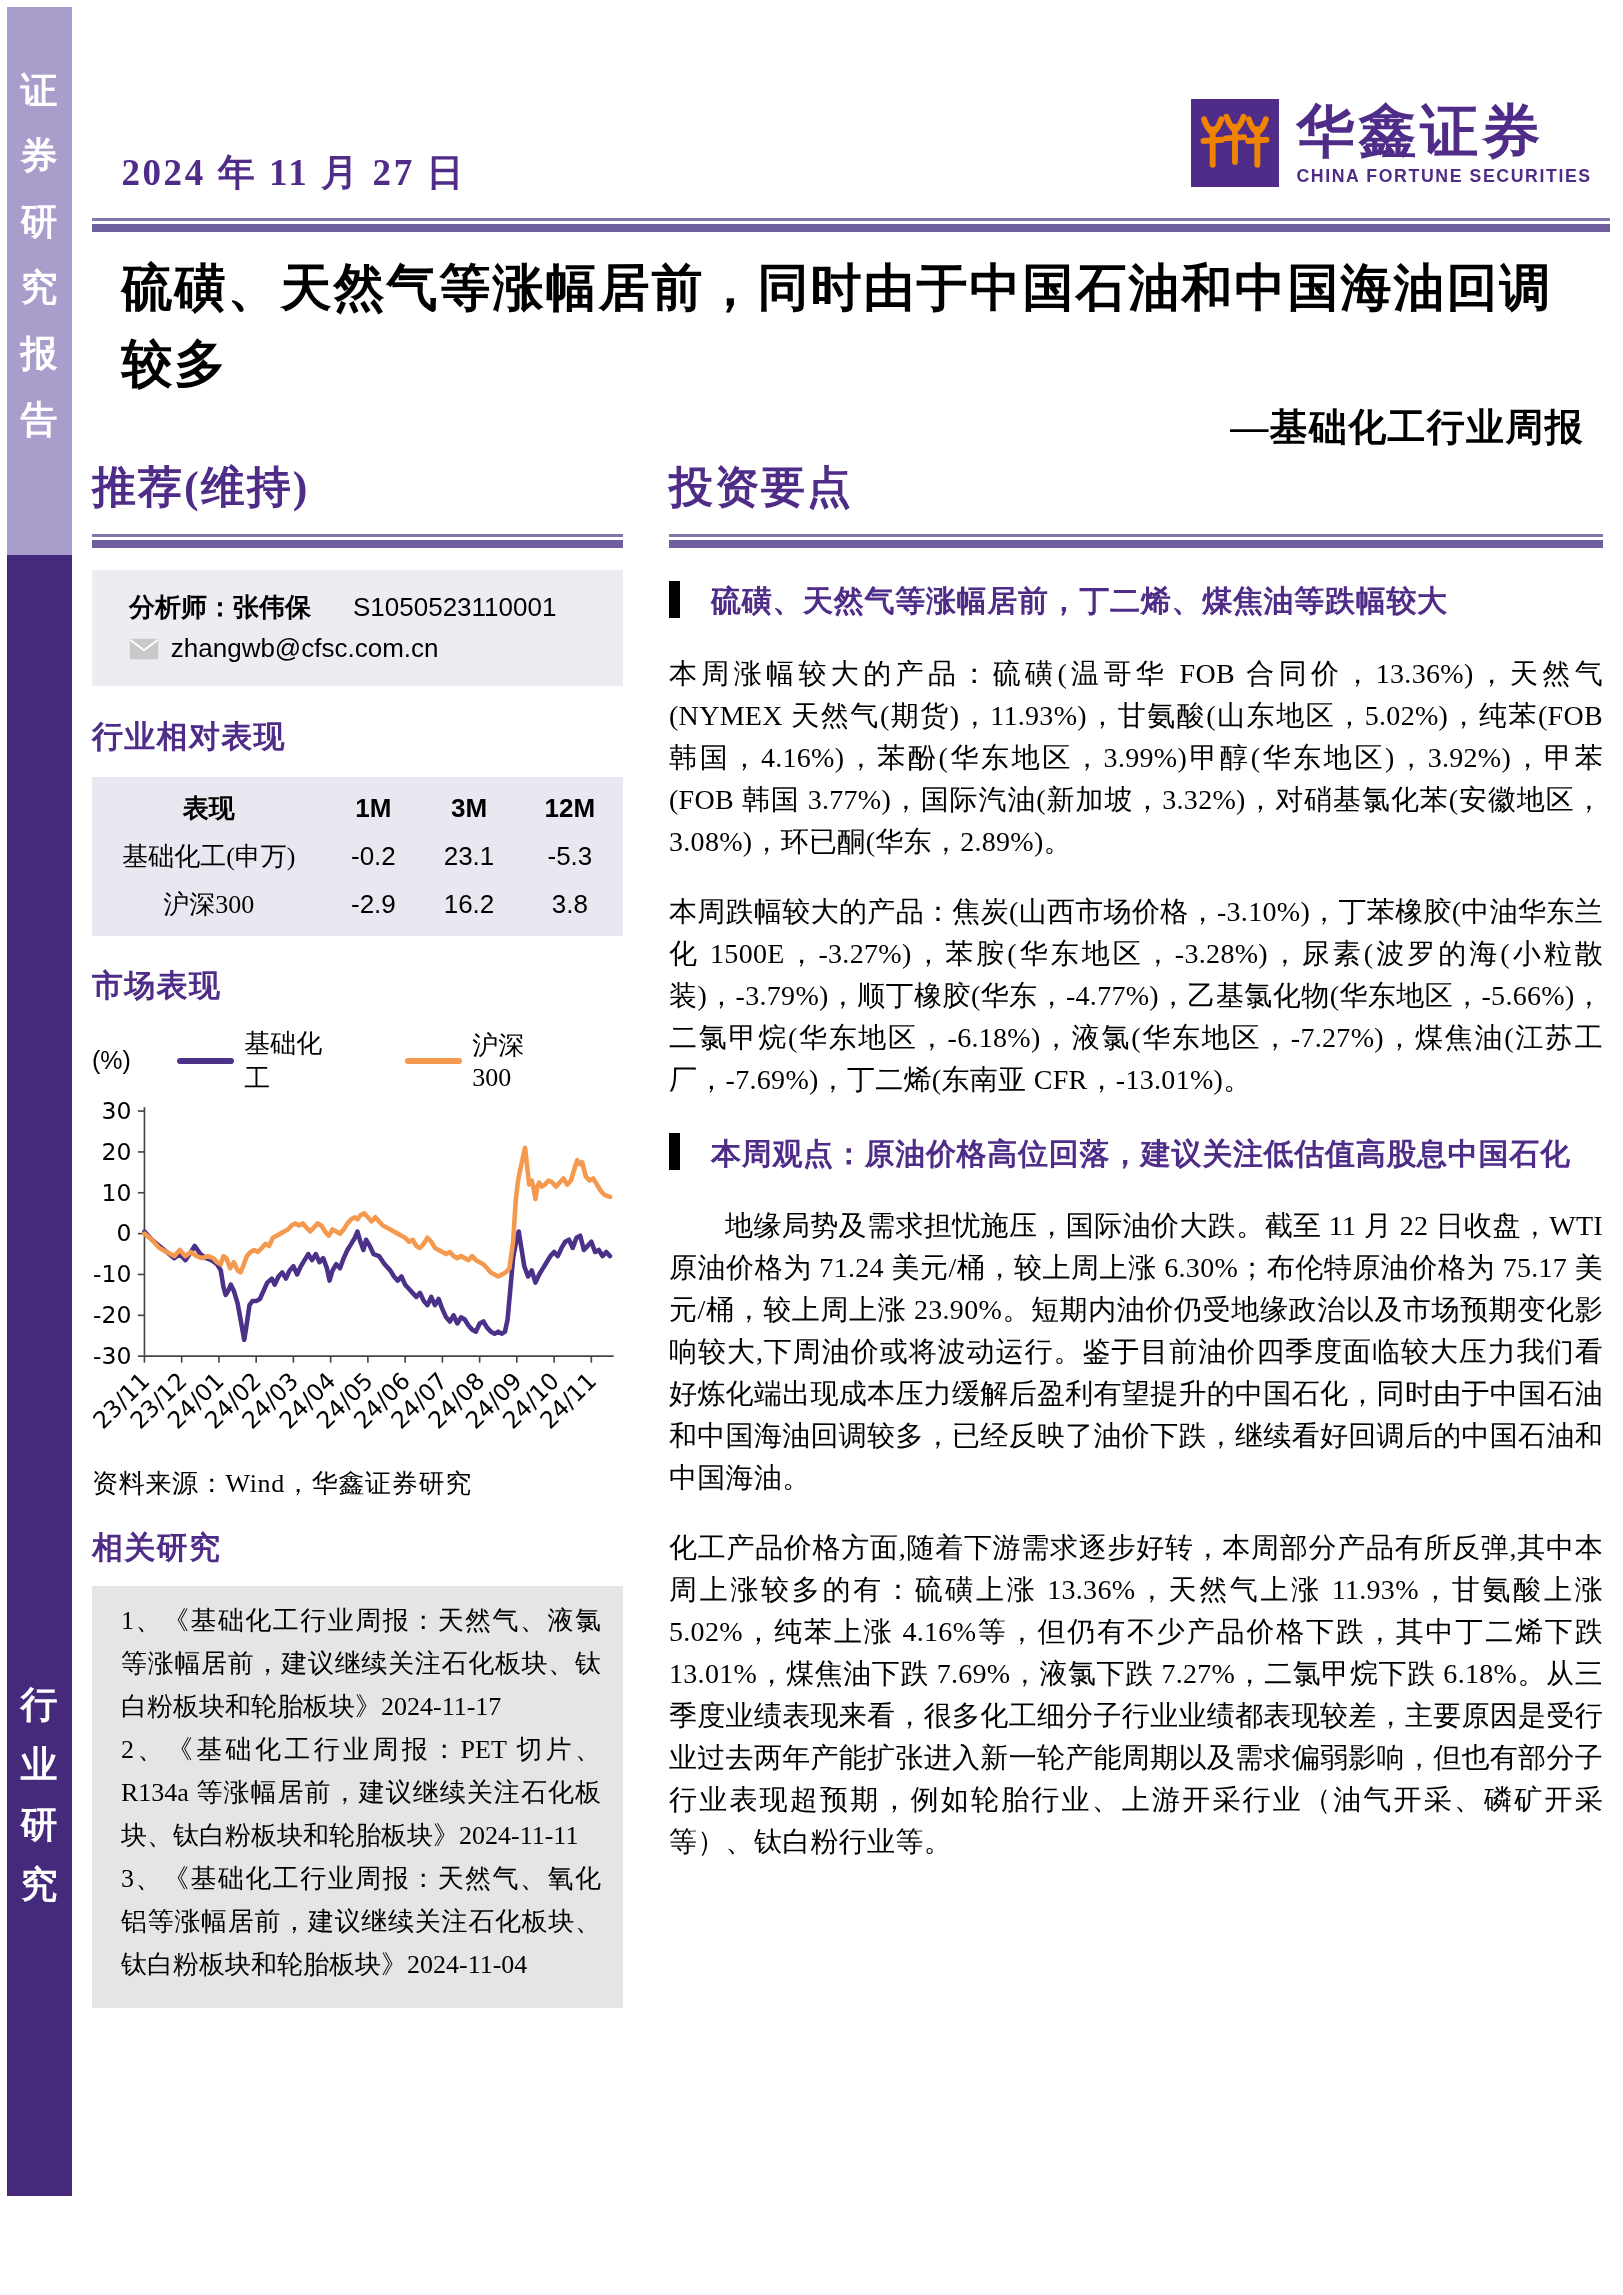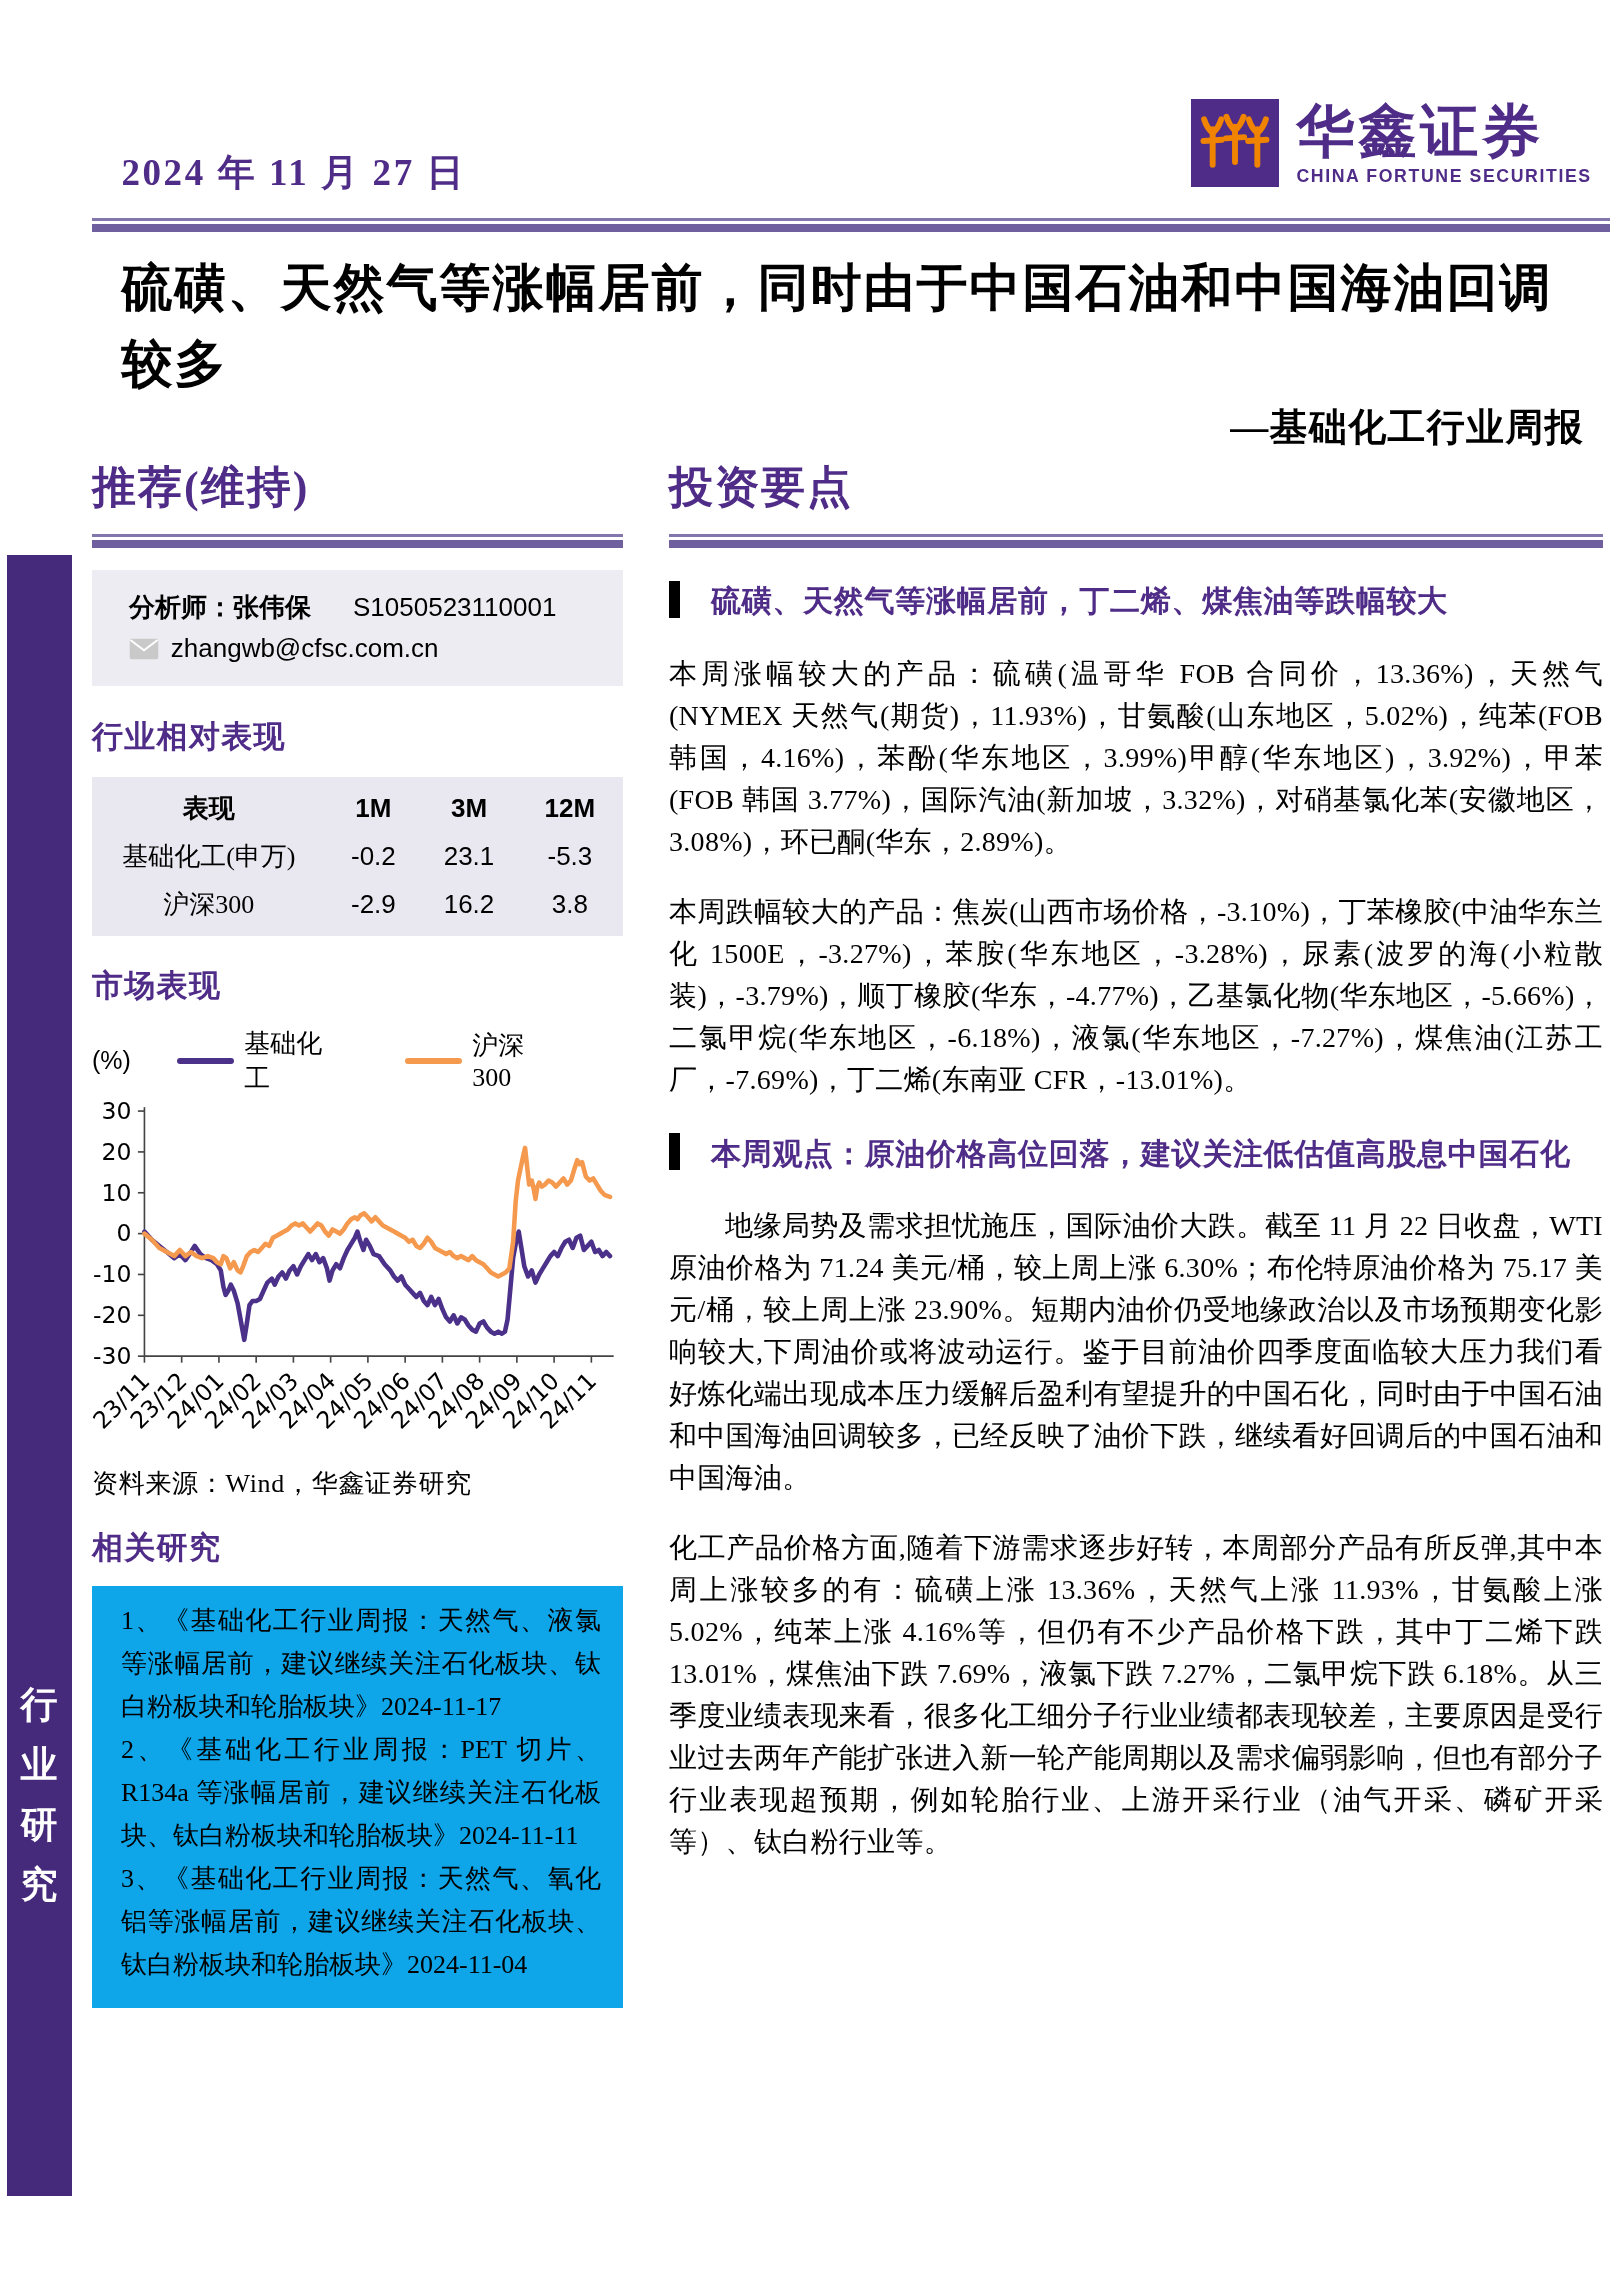--- a/index.html
+++ b/index.html
@@ -53,35 +53,38 @@
   .market-head{margin-top:29px;}
   .legend{display:flex;align-items:center;margin-top:18.3px;font-size:26px;}
   .pct{font-size:25px;font-family:"Liberation Sans","DejaVu Sans",sans-serif;margin-right:46px;}
   .sw{display:inline-block;width:72px;height:5.9px;border-radius:3.3px;margin-right:10.5px;}
   .leg-item{display:flex;align-items:center;margin-right:79px;}
   .chart-svg{display:block;margin-top:2.6px;}
   .chart-svg text{font-family:"DejaVu Sans","Liberation Sans",sans-serif;}
   .source{font-size:26px;margin-top:1.3px;letter-spacing:0.7px;}
   
   .related-head{margin-top:26px;}
-  .related-box{margin-top:17px;background:#0ea5e9;padding:13px 22px 22px 29px;
+  .related-box{margin-top:17px;background:#e5e5e5;padding:13px 22px 22px 29px;
                font-size:26px;line-height:43px;text-align:justify;}
   .rel-item{margin:0;}
   
   .kp-sec{margin-top:29px;}
   .kp-head{position:relative;font-size:30px;font-weight:bold;color:#4f2c87;line-height:48px;letter-spacing:0.7px;}
   .bar{display:inline-block;width:11px;height:37px;background:#000;vertical-align:-6.5px;margin-right:31px;}
   .para{font-size:28px;line-height:42px;text-align:justify;margin-top:27.5px;letter-spacing:0.3px;}
   .indent{text-indent:2em;}
 </style>
 </head>
 <body>
 
 <div class="page">
 
+  <aside class="band band-light">
+    <div class="vtext">证券研究报告</div>
+  </aside>
   <aside class="band band-dark">
     <div class="vtext">行业研究</div>
   </aside>
 
   <div class="main">
 
     <div class="date">2024 年 11 月 27 日</div>
 
     <div class="logo">
       <svg class="logo-icon" viewBox="0 0 134 134">

